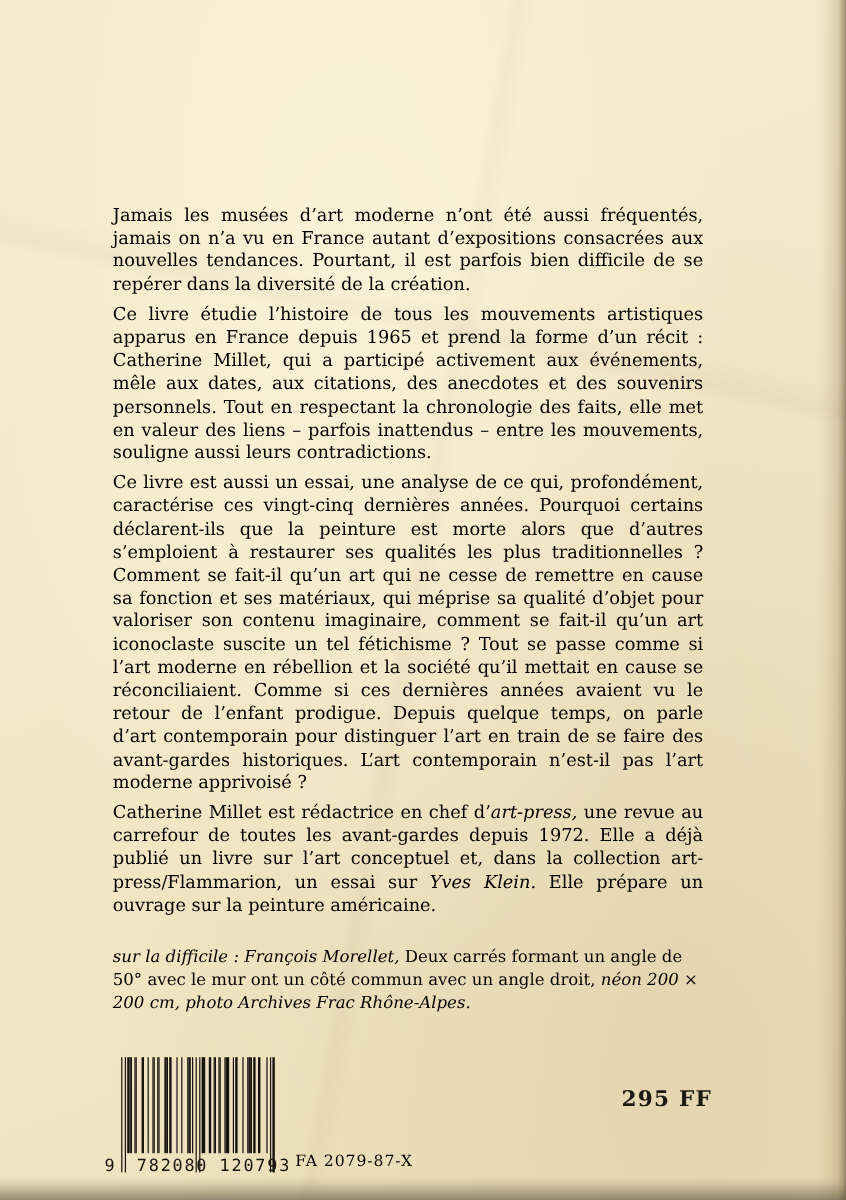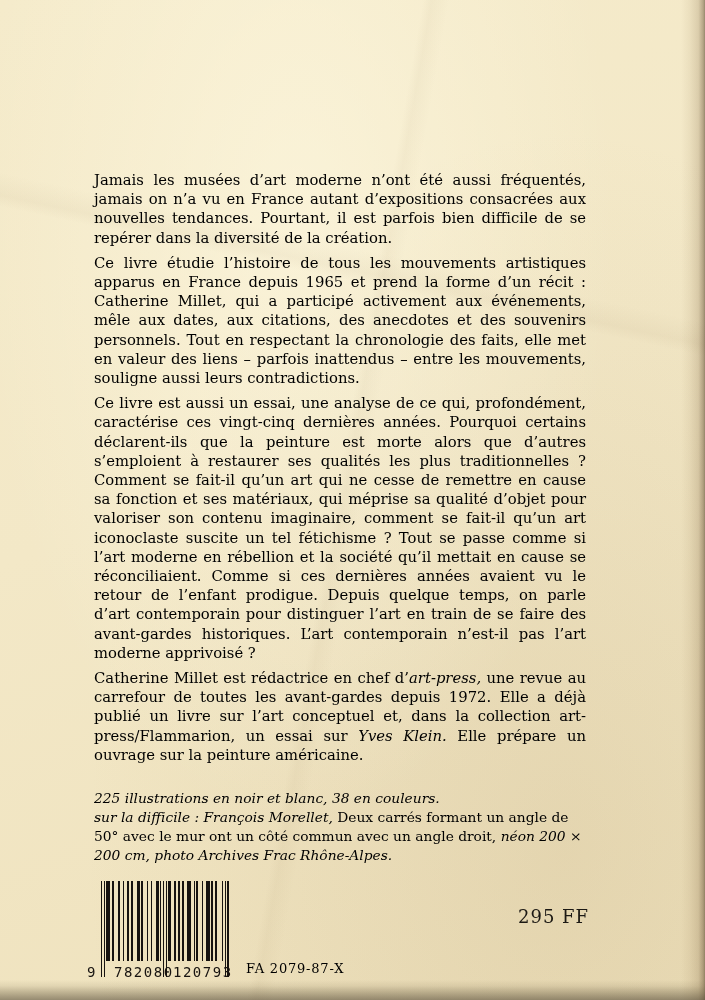--- a/index.html
+++ b/index.html
@@ -66,46 +66,45 @@
   .bcm{width:1.35px;height:80px;flex:0 0 auto;}
   .bcm.guard{height:96px;}
   .bcm.on{background:#171310;}
   .bc-digit{
     position:absolute;top:964px;
     font-family:"DejaVu Sans Mono", monospace;
     font-size:14px;color:#171310;letter-spacing:1.5px;white-space:nowrap;
   }
   .bc-lead{left:87px;}
   .bc-g1{left:114px;}
-  .bc-g2{left:173px;}
+  .bc-g2{left:183px;}
   .catalog-code{
     position:absolute;left:246px;top:961px;
     font-size:13px;color:#000000;letter-spacing:0.8px;white-space:nowrap;
   }
   .price{
     position:absolute;left:518px;top:906px;
-    font-size:18px;font-weight:normal;color:#1c1914;letter-spacing:1px;white-space:nowrap;
+    font-size:18px;font-weight:bold;color:#1c1914;letter-spacing:1px;white-space:nowrap;
   }
 </style>
 </head>
 <body>
 
 <div class="stage">
   <div class="cover"></div>
 
   <div class="text-column">
     <p>Jamais les musées d’art moderne n’ont été aussi fréquentés, jamais on n’a vu en France autant d’expositions consacrées aux nouvelles tendances. Pourtant, il est parfois bien difficile de se repérer dans la diversité de la création.</p>
     <p>Ce livre étudie l’histoire de tous les mouvements artistiques apparus en France depuis 1965 et prend la forme d’un récit : Catherine Millet, qui a participé activement aux événements, mêle aux dates, aux citations, des anecdotes et des souvenirs personnels. Tout en respectant la chronologie des faits, elle met en valeur des liens – parfois inattendus – entre les mouvements, souligne aussi leurs contradictions.</p>
     <p>Ce livre est aussi un essai, une analyse de ce qui, profondément, caractérise ces vingt-cinq dernières années. Pourquoi certains déclarent-ils que la peinture est morte alors que d’autres s’emploient à restaurer ses qualités les plus traditionnelles ? Comment se fait-il qu’un art qui ne cesse de remettre en cause sa fonction et ses matériaux, qui méprise sa qualité d’objet pour valoriser son contenu imaginaire, comment se fait-il qu’un art iconoclaste suscite un tel fétichisme ? Tout se passe comme si l’art moderne en rébellion et la société qu’il mettait en cause se réconciliaient. Comme si ces dernières années avaient vu le retour de l’enfant prodigue. Depuis quelque temps, on parle d’art contemporain pour distinguer l’art en train de se faire des avant-gardes historiques. L’art contemporain n’est-il pas l’art moderne apprivoisé ?</p>
     <p>
       <span class="rm">Catherine Millet est rédactrice en chef d’</span><span class="it">art-press,</span><span class="rm"> une revue au carrefour de toutes les avant-gardes depuis 1972. Elle a déjà publié un livre sur l’art conceptuel et, dans la collection art-press/Flammarion, un essai sur </span><span class="it">Yves Klein.</span><span class="rm"> Elle prépare un ouvrage sur la peinture américaine.</span>
     </p>
 
     <div class="credits">
-      <p class="it">225 illustrations en noir et blanc, 38 en couleurs.</p>
       <p>
         <span class="it">sur la difficile : François Morellet,</span><span class="rm"> Deux carrés formant un angle de 50° avec le mur ont un côté commun avec un angle droit, </span><span class="it">néon 200 × 200 cm, photo Archives Frac Rhône-Alpes.</span>
       </p>
     </div>
   </div>
 
   <div class="barcode-bars">
       <div class="bcm on guard"></div>
       <div class="bcm guard"></div>
       <div class="bcm on guard"></div>

